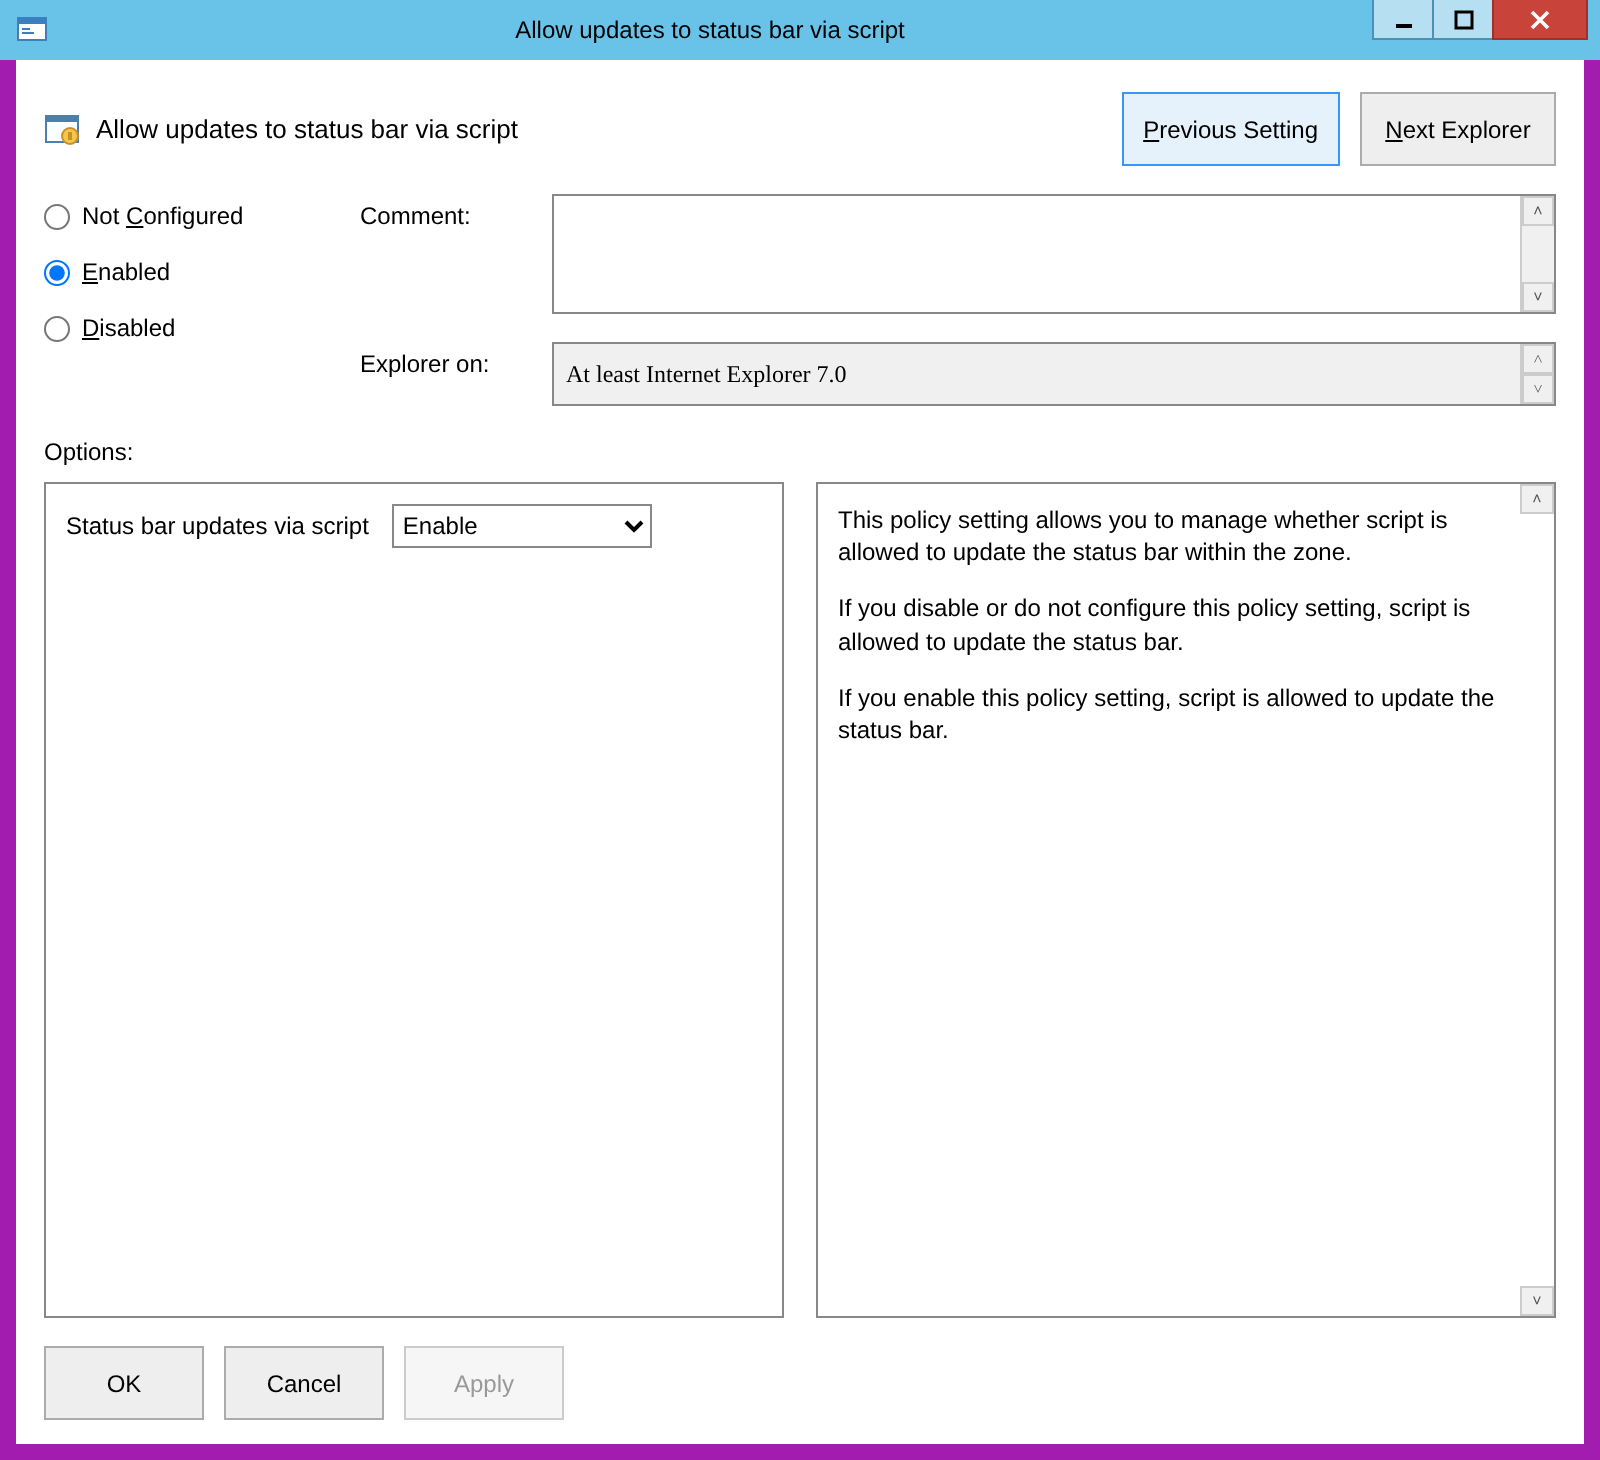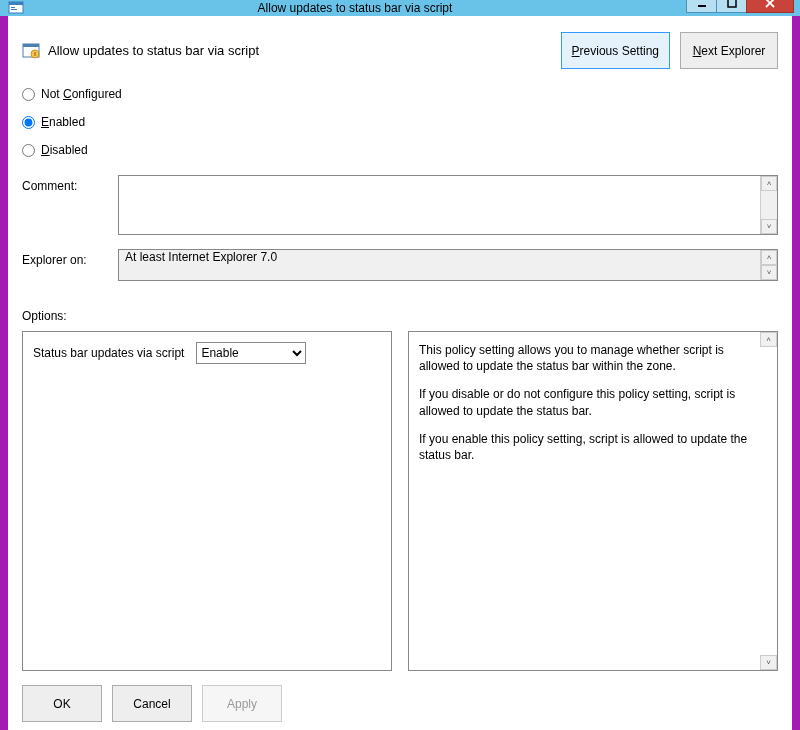--- a/index.html
+++ b/index.html
@@ -112,22 +112,21 @@
   }
   .btn:disabled {
     color: #999;
     border-color: #ccc;
     background: #f6f6f6;
     cursor: default;
   }
   .config-row {
     display: flex;
     gap: 18px;
-    margin-bottom: 18px;
-    flex-direction: column;
+    margin-bottom: 6px;
   }
   .radio-col {
     width: 140px;
     display: flex;
     flex-direction: column;
     gap: 14px;
     padding-top: 4px;
   }
   .radio-item {
     display: flex;
@@ -159,23 +158,24 @@
     background: #fff;
     position: relative;
   }
   .supported-box {
     flex: 1;
     height: 32px;
     border: 1px solid #888;
     background: #f0f0f0;
     position: relative;
     display: flex;
-    align-items: flex-start;
+    align-items: center;
     padding-left: 6px;
     font-size: 12px;
+    font-family: Liberation Serif, serif;
   }
   .scroll-arrows {
     position: absolute;
     right: 0;
     top: 0;
     bottom: 0;
     width: 17px;
     display: flex;
     flex-direction: column;
     justify-content: space-between;
@@ -213,21 +213,21 @@
     overflow: hidden;
   }
   .panel .scroll-arrows { background: transparent; border: none; }
   .panel .scroll-arrow { border: 1px solid #ccc; background: #f0f0f0; }
   .option-row {
     display: flex;
     align-items: center;
     gap: 12px;
   }
   select.combo {
-    width: 110px;
+    width: 130px;
     height: 22px;
     font-family: inherit;
     font-size: 12px;
     border: 1px solid #888;
     background: #fff;
   }
   .help-text p {
     margin: 0 0 12px 0;
     line-height: 1.35;
   }

